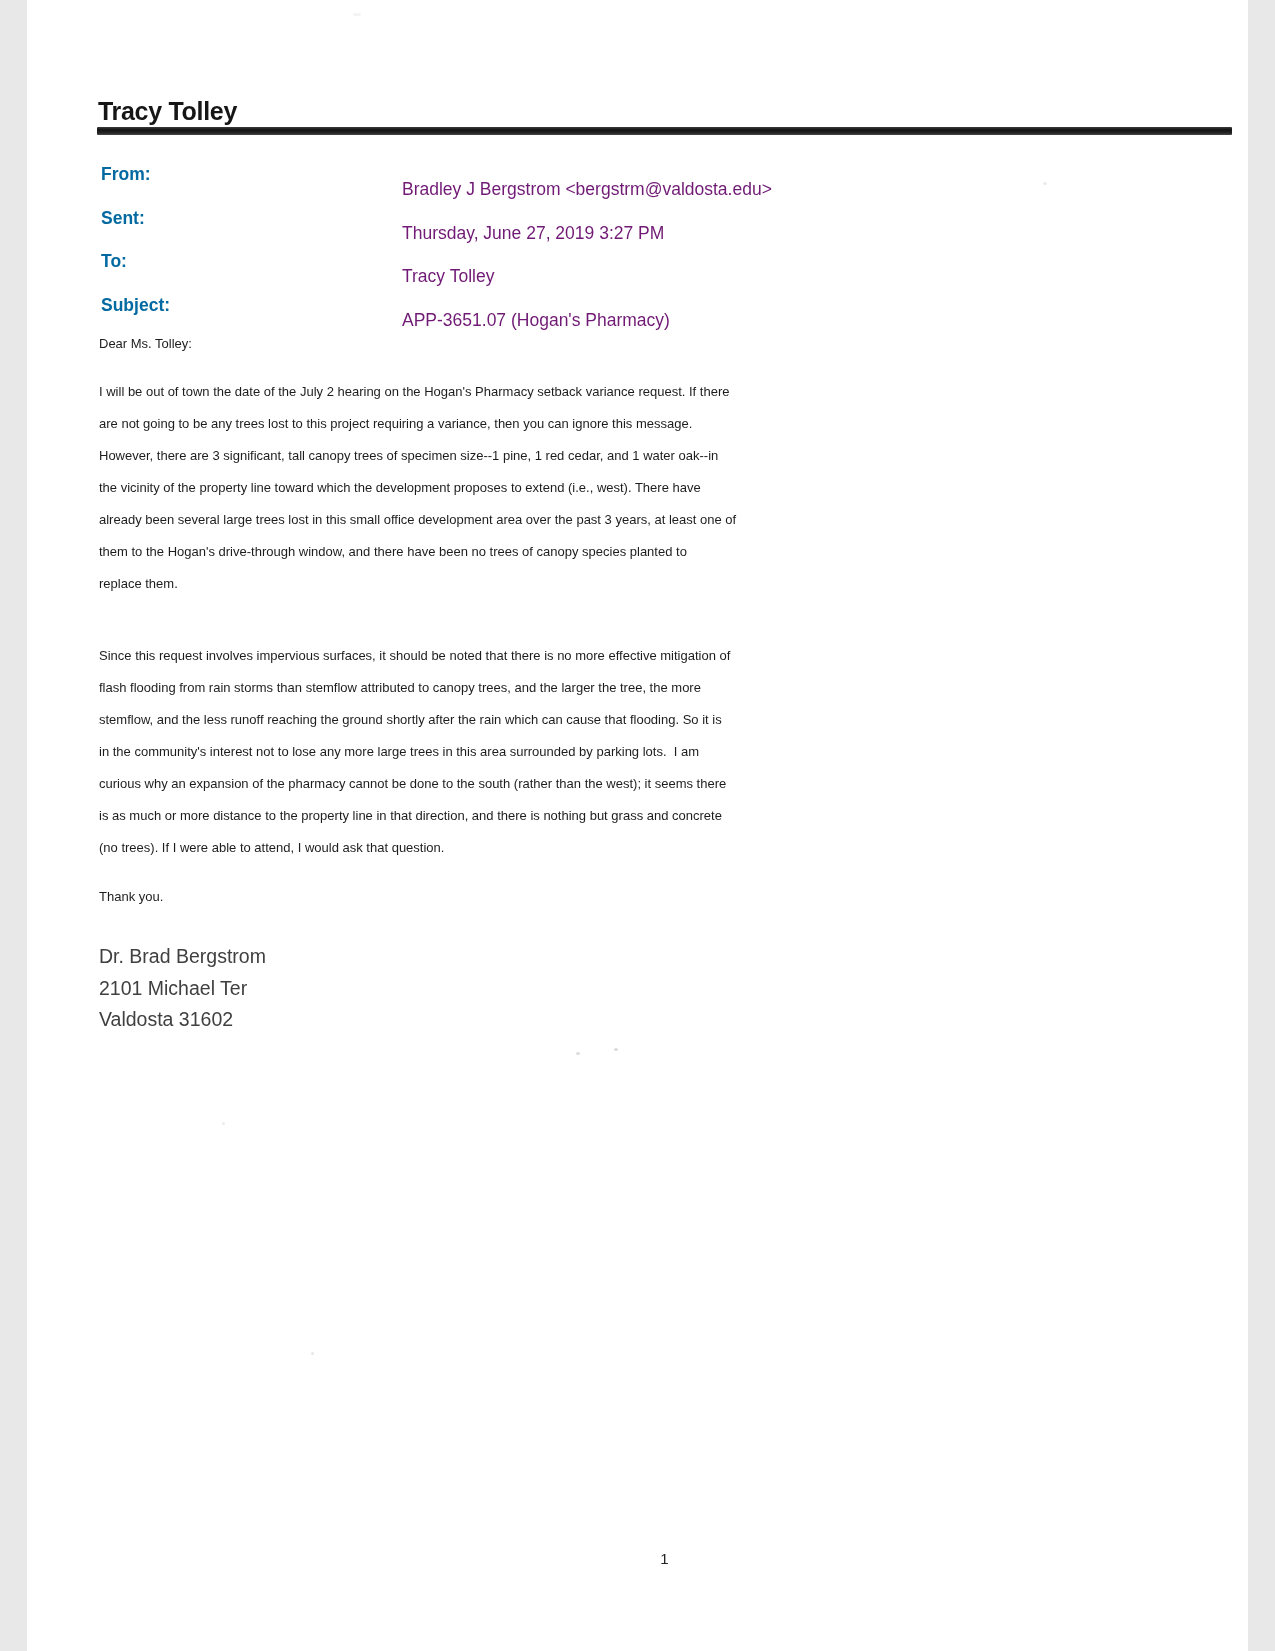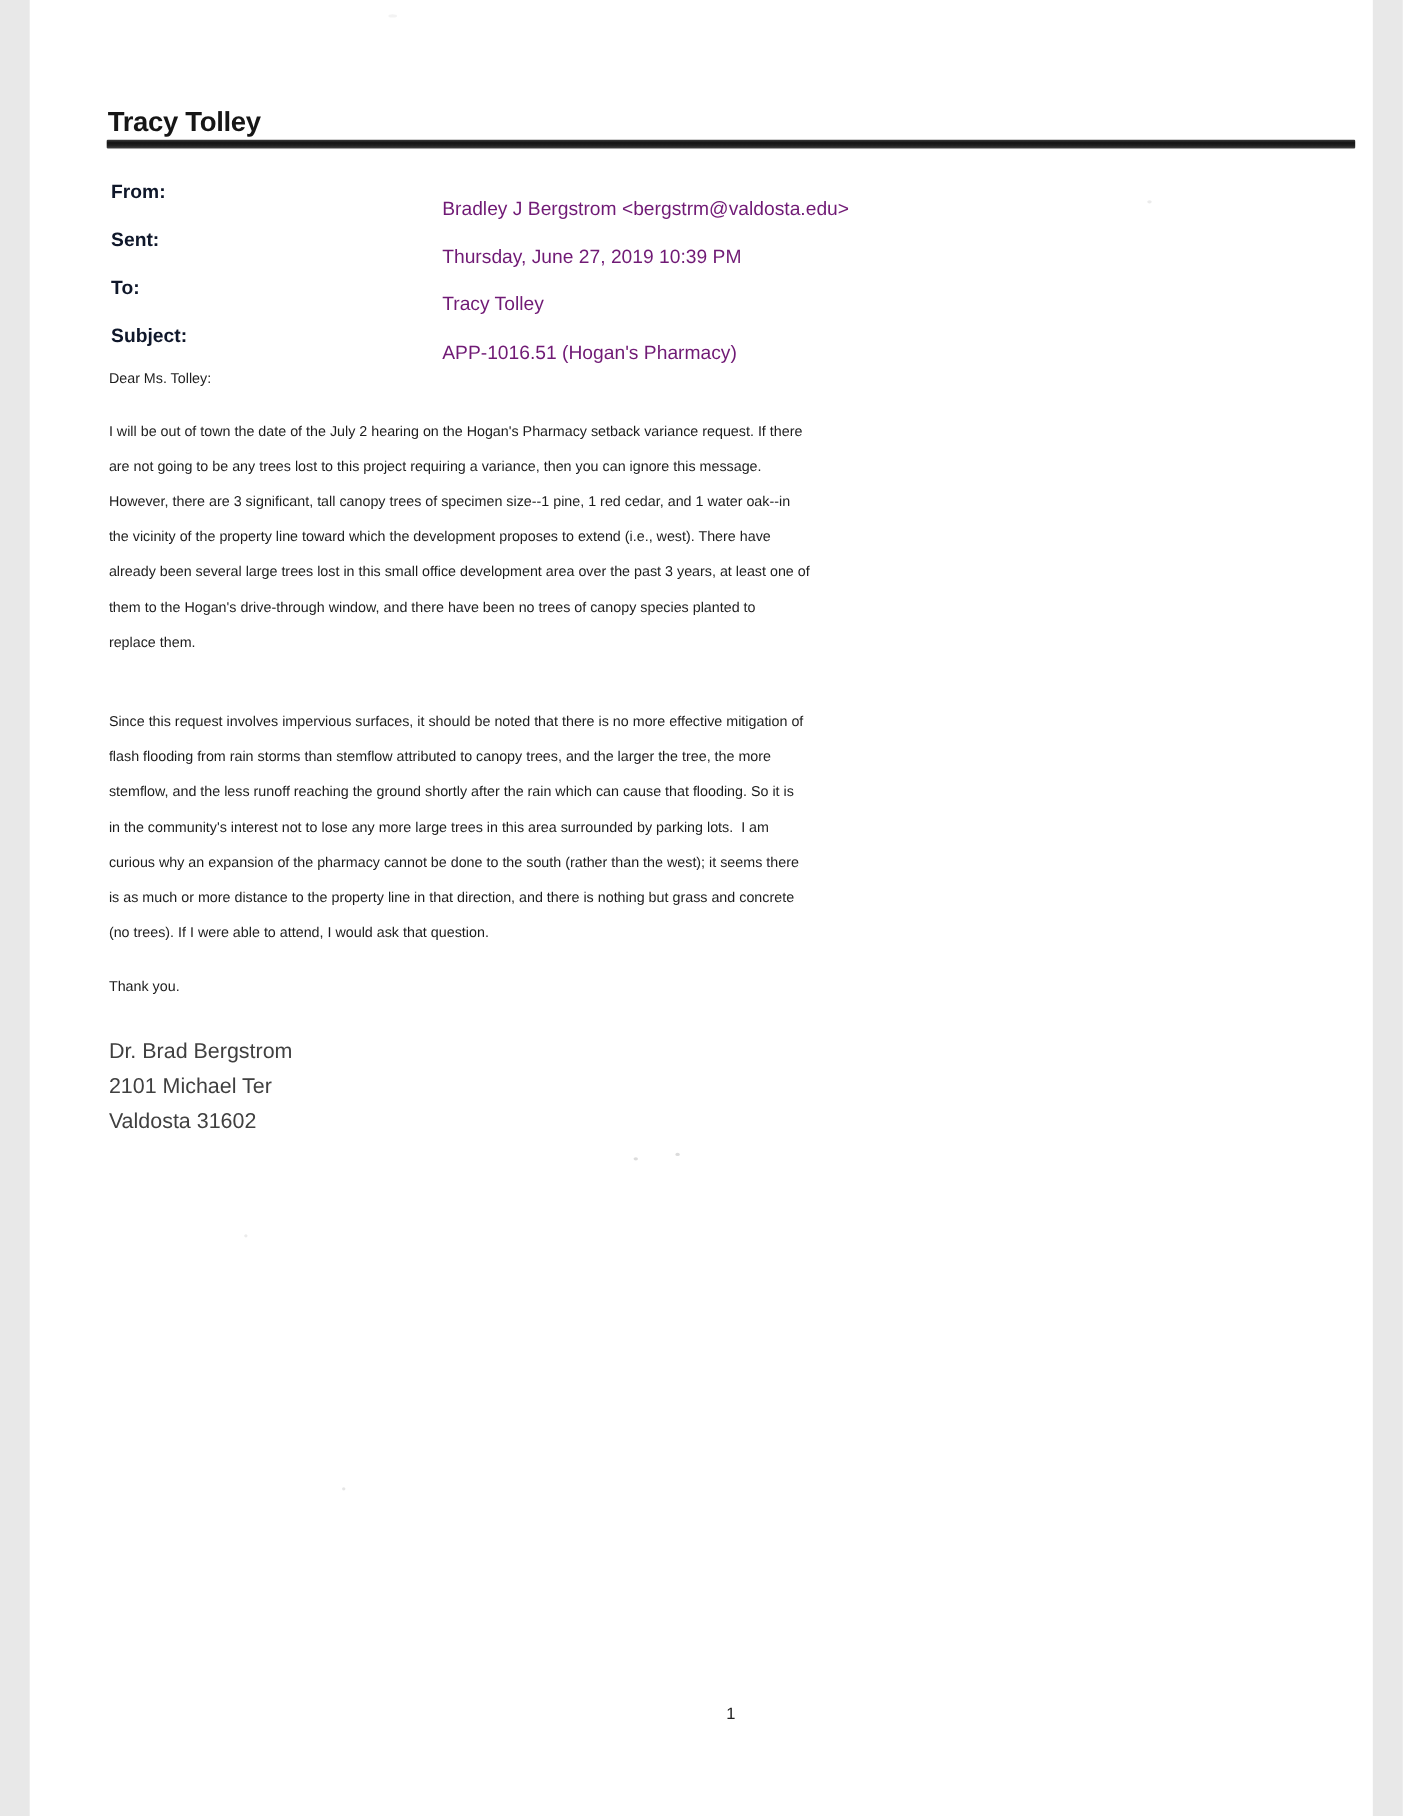--- a/index.html
+++ b/index.html
@@ -38,21 +38,21 @@
     top: 160px;
     width: 1060px;
     font-size: 17.5px;
     line-height: 28.5px;
   }
   .header-row { display: flex; }
   .header-label {
     width: 301px;
     flex: 0 0 301px;
     font-weight: bold;
-    color: #0f172a;
+    color: #0369a1;
   }
   .header-value { color: #701a75; margin-top: 15px; }
   .body-block {
     position: absolute;
     left: 72px;
     width: 1075px;
     font-size: 13px;
     line-height: 32px;
     color: #1d1d1d;
     white-space: pre-wrap;
@@ -100,29 +100,29 @@
 
   <div class="title-rule"></div>
 
   <div class="email-header">
     <div class="header-row">
       <span class="header-label">From:</span>
       <span class="header-value">Bradley J Bergstrom &lt;bergstrm@valdosta.edu&gt;</span>
     </div>
     <div class="header-row">
       <span class="header-label">Sent:</span>
-      <span class="header-value">Thursday, June 27, 2019 10:39 PM</span>
+      <span class="header-value">Thursday, June 27, 2019 3:27 PM</span>
     </div>
     <div class="header-row">
       <span class="header-label">To:</span>
       <span class="header-value">Tracy Tolley</span>
     </div>
     <div class="header-row">
       <span class="header-label">Subject:</span>
-      <span class="header-value">APP-1016.51 (Hogan's Pharmacy)</span>
+      <span class="header-value">APP-3651.07 (Hogan's Pharmacy)</span>
     </div>
   </div>
 
   <div class="body-block salutation">Dear Ms. Tolley:</div>
 
   <div class="body-block para-1">I will be out of town the date of the July 2 hearing on the Hogan's Pharmacy setback variance request. If there
 are not going to be any trees lost to this project requiring a variance, then you can ignore this message.
 However, there are 3 significant, tall canopy trees of specimen size--1 pine, 1 red cedar, and 1 water oak--in
 the vicinity of the property line toward which the development proposes to extend (i.e., west). There have
 already been several large trees lost in this small office development area over the past 3 years, at least one of

